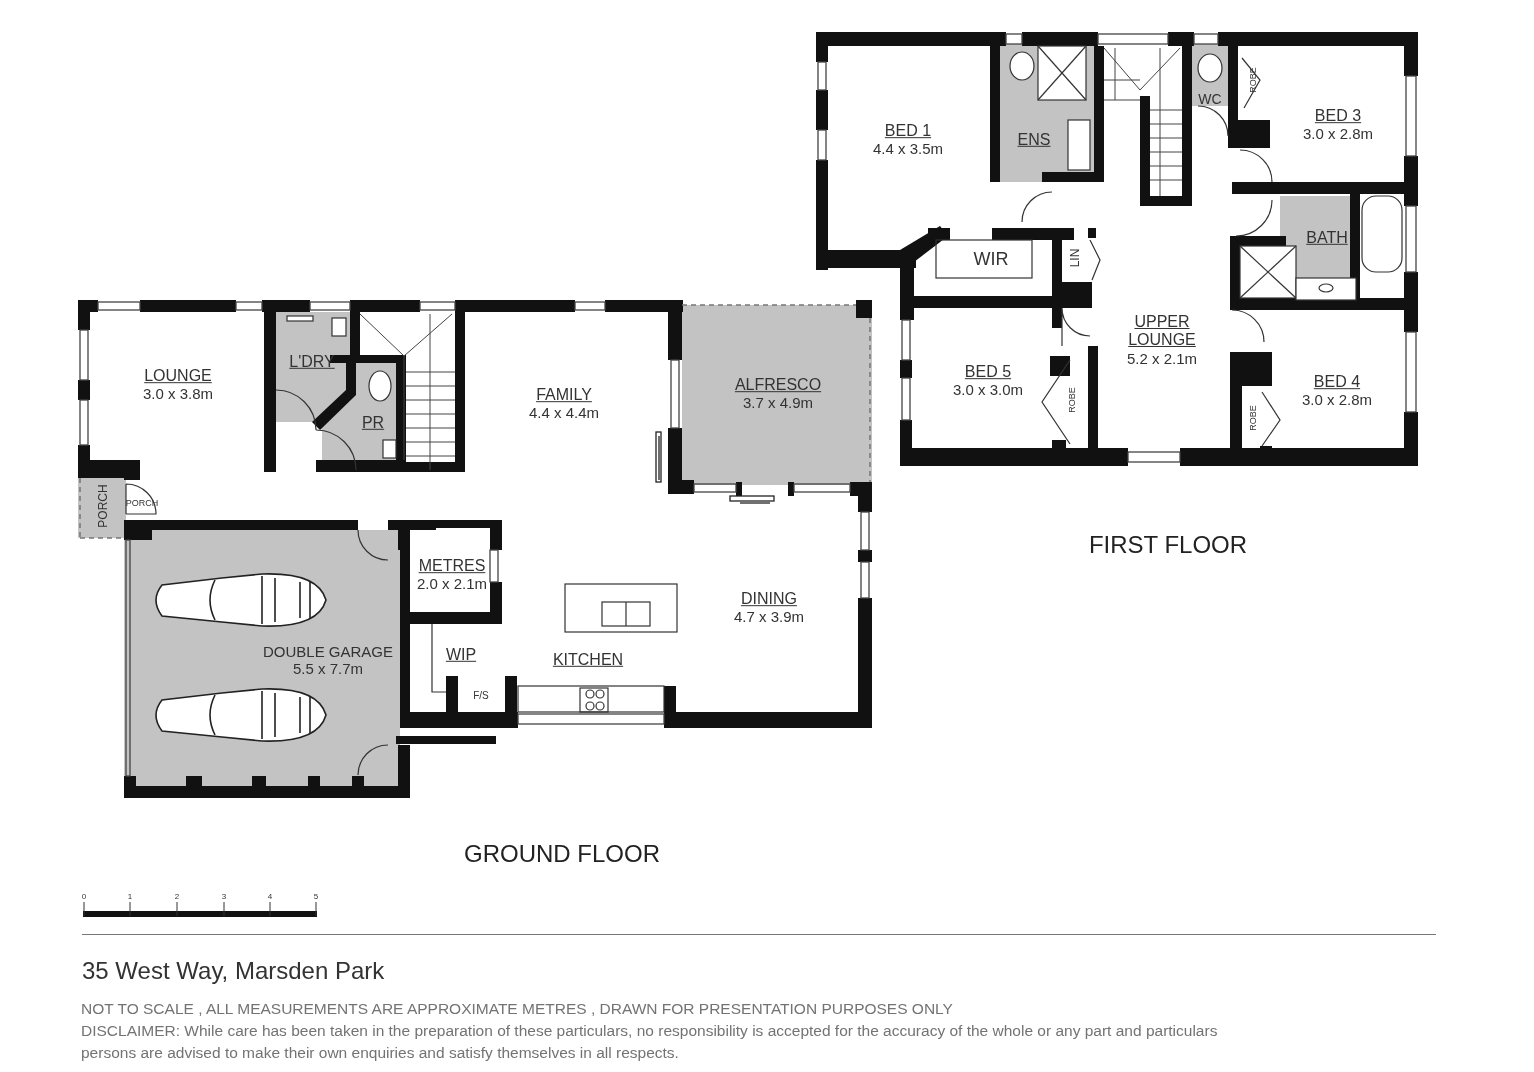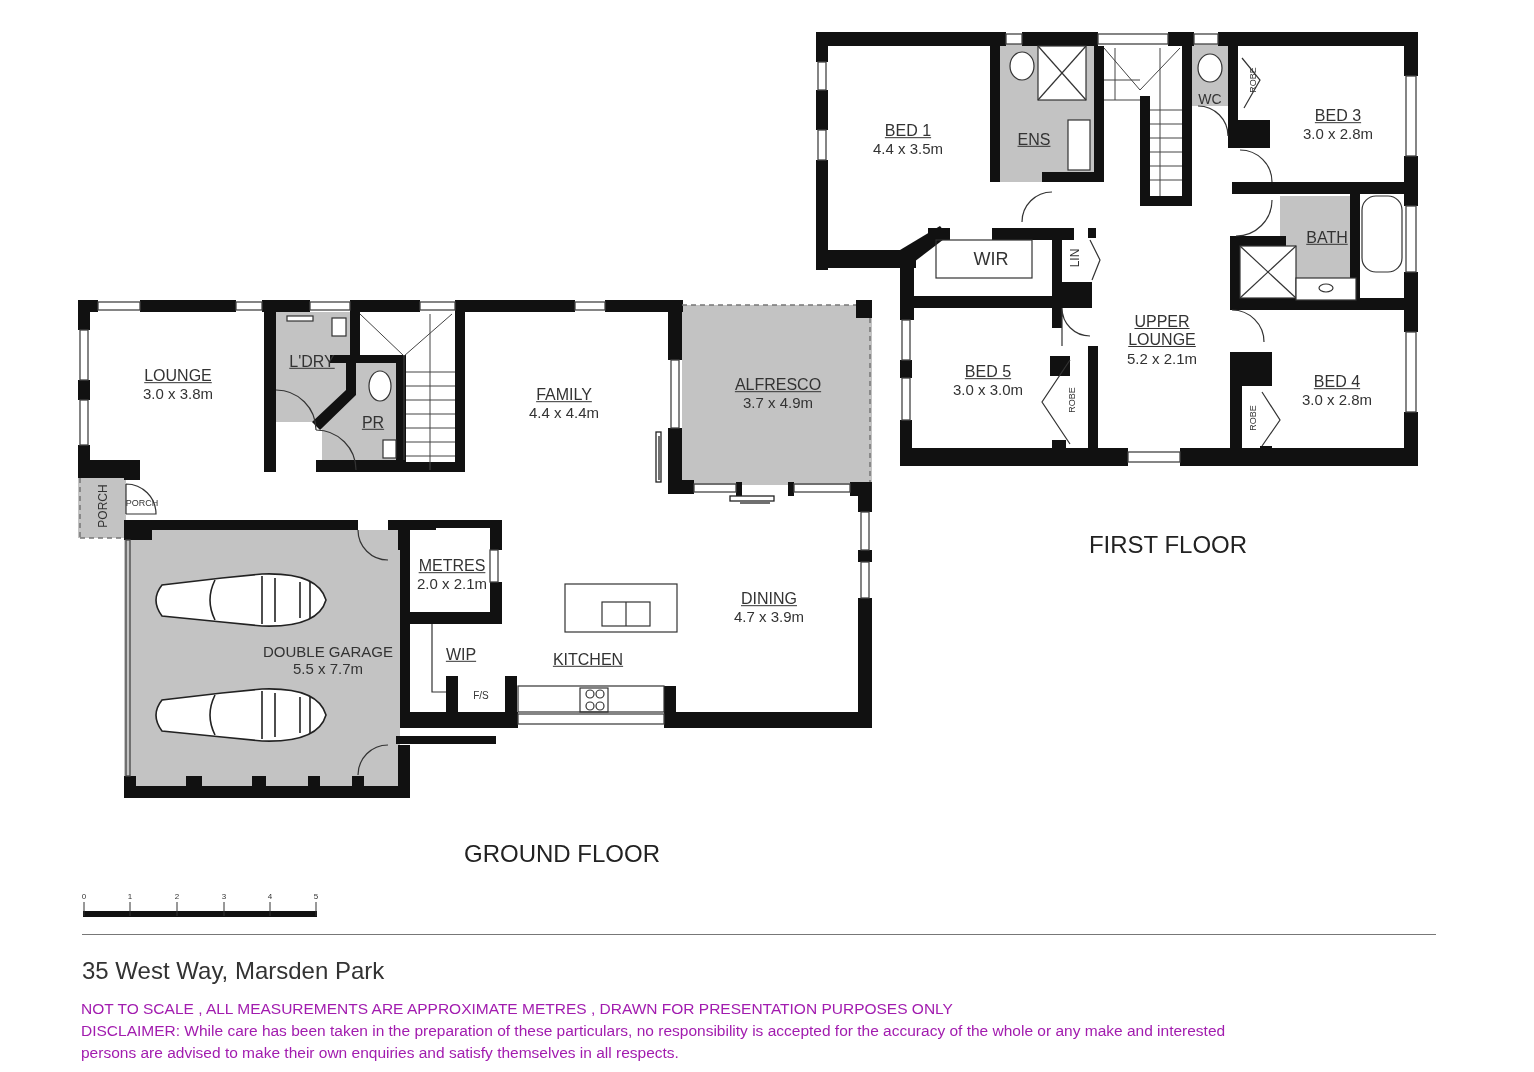--- a/index.html
+++ b/index.html
@@ -7,21 +7,21 @@
   #plan { position:absolute; left:0; top:0; }
   .lbl { position:absolute; color:#333; font-family:"Liberation Sans", sans-serif; text-align:center; line-height:1.15; white-space:nowrap; transform:translate(-50%,-50%); }
   .lbl .n { font-size:16px;text-decoration:underline; }
   .lbl .d { font-size:15px;text-align:center; }
   .small { font-size:12px; }
   .tiny { font-size:9px; }
   .vert { transform:translate(-50%,-50%) rotate(-90deg); }
   .floor-title { position:absolute; font-size:24px; color:#222; transform:translate(-50%,-50%); white-space:nowrap;text-align:center; }
   .scale-tick { position:absolute; font-size:8px; color:#333; transform:translateX(-50%); }
   .address { position:absolute; left:82px; top:957px; font-size:24px; color:#333; white-space:nowrap; }
-  .note { position:absolute; left:81px; font-size:15.5px; color:#a21caf; white-space:nowrap; }
+  .note { position:absolute; left:81px; font-size:15.5px; color:#737373; white-space:nowrap; }
   .rule { position:absolute; left:82px; top:934px; width:1354px; height:1px; background:#777; }
 </style>
 </head>
 <body>
 
 <svg id="plan" width="1534" height="1072" viewBox="0 0 1534 1072" xmlns="http://www.w3.org/2000/svg">
 
   <g>
 
     <rect x="276" y="312" width="80" height="110" fill="#c3c3c3"></rect>
@@ -414,14 +414,14 @@
 <span class="scale-tick" style="left:84px;top:892px">0</span>
 <span class="scale-tick" style="left:130px;top:892px">1</span>
 <span class="scale-tick" style="left:177px;top:892px">2</span>
 <span class="scale-tick" style="left:224px;top:892px">3</span>
 <span class="scale-tick" style="left:270px;top:892px">4</span>
 <span class="scale-tick" style="left:316px;top:892px">5</span>
 
 <div class="rule"></div>
 <div class="address">35 West Way, Marsden Park</div>
 <div class="note" style="top:1000px">NOT TO SCALE , ALL MEASUREMENTS ARE APPROXIMATE METRES , DRAWN FOR PRESENTATION PURPOSES ONLY</div>
-<div class="note" style="top:1022px">DISCLAIMER:  While care has been taken in the preparation of these particulars, no responsibility is accepted for the accuracy of the whole or any make and interested</div>
+<div class="note" style="top:1022px">DISCLAIMER:  While care has been taken in the preparation of these particulars, no responsibility is accepted for the accuracy of the whole or any part and particulars</div>
 <div class="note" style="top:1044px">persons are advised to make their own enquiries and satisfy  themselves in all respects.</div>
 
 </body></html>

